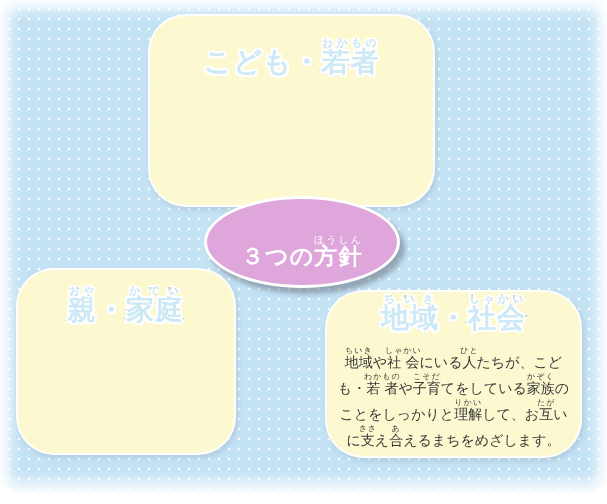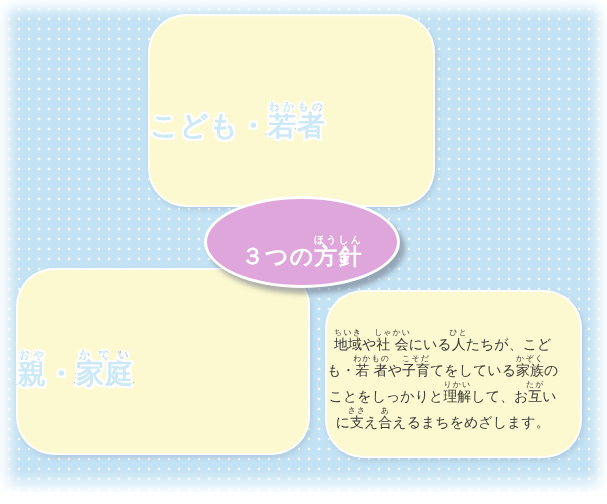--- a/index.html
+++ b/index.html
@@ -30,25 +30,25 @@
     background:linear-gradient(to bottom,rgba(255,255,255,0),#ffffff 80%);
   }
 
   
   .box{
     position:absolute;z-index:2;box-sizing:border-box;
     background:#fcf9d0;
     border:2px solid rgba(255,255,255,.95);
     border-radius:38px;
     box-shadow:2px 3px 5px rgba(120,145,165,.25);
-    display:flex;flex-direction:row;align-items:center;
+    display:flex;flex-direction:column;align-items:center;
     text-align:center;
   }
   .box-youth {left:148px;top:14px; width:287px;height:193px;}
-  .box-family{left:16px; top:268px;width:294px;height:187px;}
+  .box-family{left:16px; top:268px;width:220px;height:187px;}
   .box-community{left:325px;top:290px;width:257px;height:168px;}
 
   .box-title{
     margin:0;font-weight:bold;font-size:28px;line-height:1.05;
     letter-spacing:1px;white-space:nowrap;
     color:#cde9f5;
     -webkit-text-stroke:2px #2b6e94;
     paint-order:stroke fill;
     text-shadow:
       2px 0 0 #fff,-2px 0 0 #fff,0 2px 0 #fff,0 -2px 0 #fff,
@@ -76,38 +76,39 @@
     background:#dea6da;
     border:3px solid #ffffff;
     border-radius:50%;
     box-shadow:5px 6px 5px rgba(105,115,130,.55);
     display:flex;align-items:center;justify-content:center;
   }
   .center-badge-label{
     color:#ffffff;font-weight:bold;font-size:23px;letter-spacing:1px;
     white-space:nowrap;text-align:center;
   }
-  .center-badge-label rt{font-size:10px;font-weight:bold;letter-spacing:2px;color:#ffffff;margin-top:21px;}
+  .center-badge-label rt{font-size:10px;font-weight:normal;letter-spacing:2px;color:#ffffff;margin-top:21px;}
 </style>
 </head>
 <body>
 
 <div class="canvas">
 
   <div class="bg"></div>
 
   <section class="box box-youth">
     <h2 class="box-title">こども・<ruby>若者<rt>わかもの</rt></ruby></h2>
   </section>
 
   <section class="box box-family">
     <h2 class="box-title"><ruby>親<rt>おや</rt></ruby>・<ruby>家庭<rt>かてい</rt></ruby></h2>
   </section>
 
   <section class="box box-community">
+    <h2 class="box-title"><ruby>地域<rt>ちいき</rt></ruby>・<ruby>社会<rt>しゃかい</rt></ruby></h2>
     <p class="box-body"><ruby>地域<rt>ちいき</rt></ruby>や<ruby>社会<rt>しゃかい</rt></ruby>にいる<ruby>人<rt>ひと</rt></ruby>たちが、こど<br>も・<ruby>若者<rt>わかもの</rt></ruby>や<ruby>子育<rt>こそだ</rt></ruby>てをしている<ruby>家族<rt>かぞく</rt></ruby>の<br>ことをしっかりと<ruby>理解<rt>りかい</rt></ruby>して、お<ruby>互<rt>たが</rt></ruby>い<br>に<ruby>支<rt>ささ</rt></ruby>え<ruby>合<rt>あ</rt></ruby>えるまちをめざします。</p>
   </section>
 
   <div class="center-badge">
     <span class="center-badge-label">３つの<ruby>方針<rt>ほうしん</rt></ruby></span>
   </div>
 
   <div class="vignette"></div>
   <div class="bottom-fade"></div>
 

